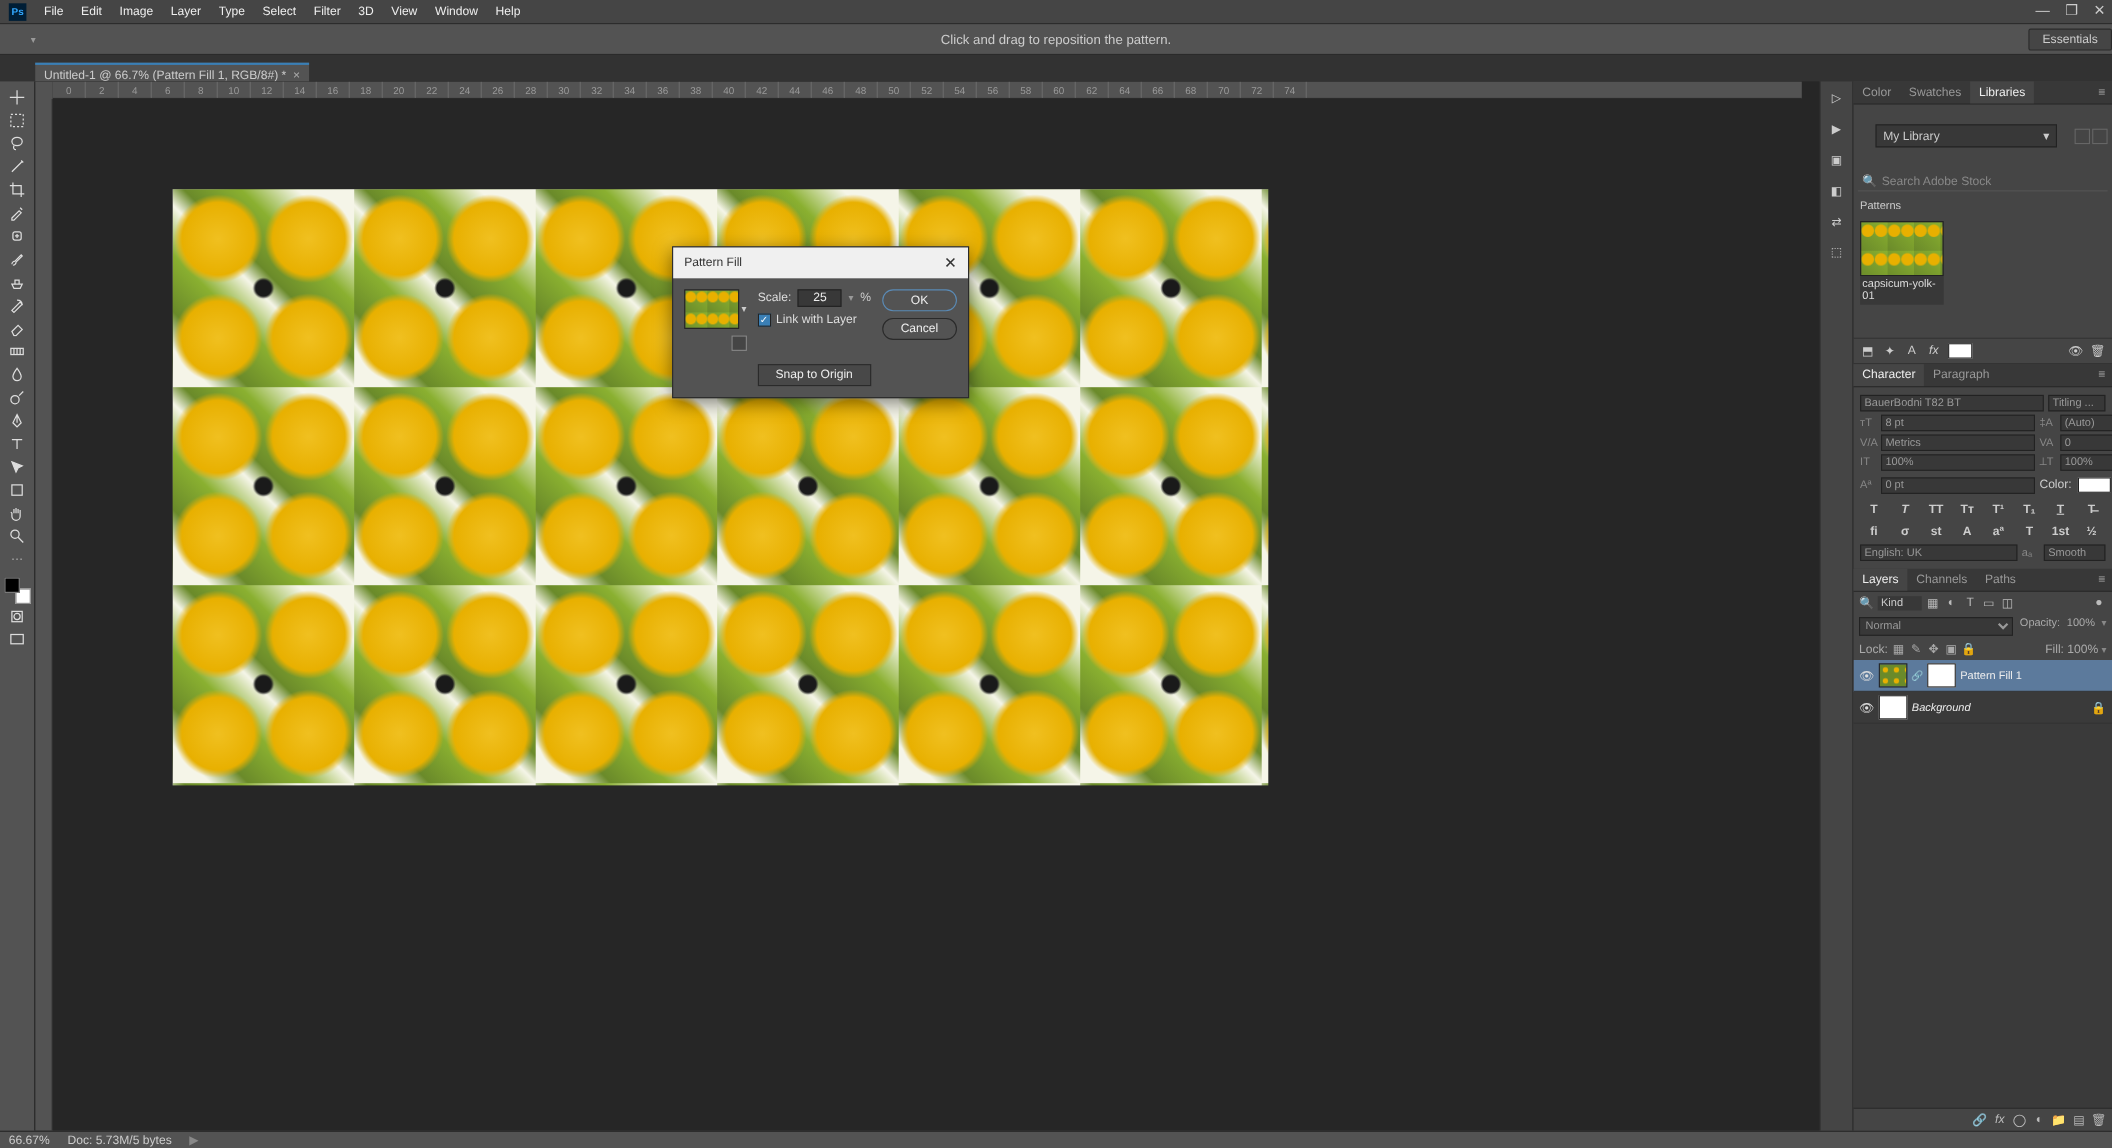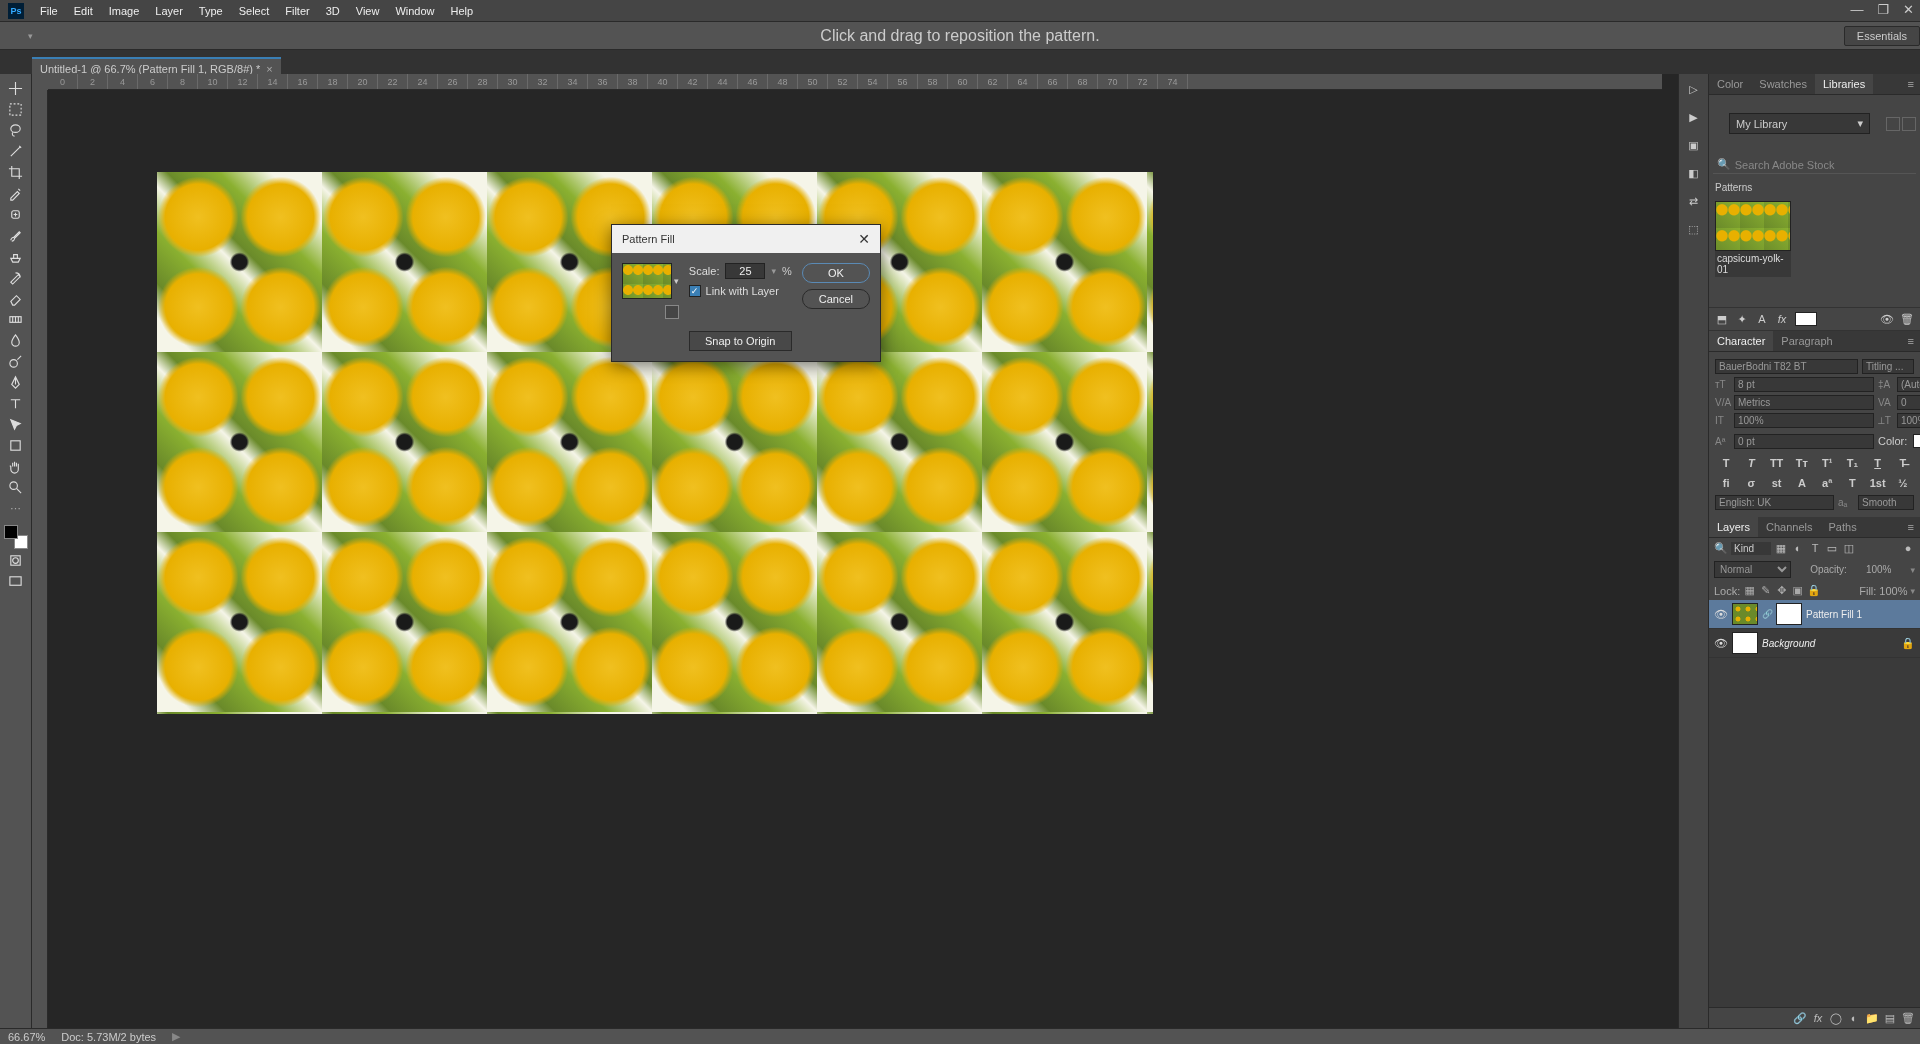--- a/index.html
+++ b/index.html
@@ -8,21 +8,21 @@
 
 .menu-bar { height: 22px; background: #454545; display: flex; align-items: center; padding: 0 8px; border-bottom: 1px solid #2a2a2a; }
 .ps-logo { width: 16px; height: 16px; background: #001e36; color: #31a8ff; display: flex; align-items: center; justify-content: center; font-weight: bold; font-size: 9px; margin-right: 8px; }
 .menu-item { padding: 4px 8px; cursor: pointer; color: #eee; }
 .window-controls { position: absolute; right: 6px; top: 2px; display: flex; gap: 14px; color: #ccc; }
 .window-controls span { cursor: pointer; font-size: 13px; }
 
 
 .options-bar { height: 28px; background: #535353; display: flex; align-items: center; padding: 0 8px; border-bottom: 1px solid #2a2a2a; position: relative; }
 .move-icon { width: 18px; height: 18px; display:flex; align-items:center; justify-content:center; }
-.opt-hint { position:absolute; left:50%; transform:translateX(-50%); color:#ccc; font-size:16px; }
+.opt-hint { position:absolute; left:50%; transform:translateX(-50%); color:#ccc; font-size:12px; }
 .workspace-pill { position:absolute; right:0; background:#454545; padding:3px 12px; border:1px solid #2a2a2a; border-radius:2px; color:#ccc; }
 
 
 .doc-tabs { height: 36px; background: #323232; display:flex; align-items:center; padding-left: 32px; }
 .doc-tab { background:#535353; padding:4px 8px; display:flex; align-items:center; gap:6px; border-top:2px solid #3a7fb5; }
 .doc-tab .close-x { color:#aaa; cursor:pointer; }
 
 
 .main { position:absolute; top:74px; bottom:16px; left:0; right:0; display:flex; }
 .toolbox { width:32px; background:#535353; display:flex; flex-direction:column; align-items:center; padding-top:4px; gap:1px; border-right:1px solid #2a2a2a; }
@@ -42,21 +42,21 @@
     radial-gradient(circle at 25% 25%, #f0c020 0%, #e8b000 18%, transparent 22%),
     radial-gradient(circle at 75% 25%, #f0c020 0%, #e8b000 18%, transparent 22%),
     radial-gradient(circle at 25% 75%, #f0c020 0%, #e8b000 18%, transparent 22%),
     radial-gradient(circle at 75% 75%, #f0c020 0%, #e8b000 18%, transparent 22%),
     radial-gradient(circle at 50% 50%, #1a1a1a 0%, #1a1a1a 6%, transparent 8%),
     linear-gradient(45deg, #f5f5e8 10%, #6a8a2a 20%, #8ab030 35%, #f5f5e8 48%, #6a8a2a 55%, #8ab030 70%, #f5f5e8 85%);
   background-size: 165px 180px;
 }
 
 
-.right-col { width:212px; background:#454545; display:flex; flex-direction:column; border-left:1px solid #2a2a2a; }
+.right-col { width:236px; background:#454545; display:flex; flex-direction:column; border-left:1px solid #2a2a2a; }
 .mini-icons { width:30px; background:#454545; display:flex; flex-direction:column; align-items:center; gap:10px; padding-top:6px; border-left:1px solid #2a2a2a; }
 .mini-icons div { width:18px; height:18px; display:flex; align-items:center; justify-content:center; cursor:pointer; color:#ccc; }
 
 .panel-tabs { display:flex; background:#383838; border-bottom:1px solid #2a2a2a; }
 .panel-tab { padding:4px 8px; color:#999; cursor:pointer; }
 .panel-tab.active { background:#454545; color:#eee; }
 .panel-menu { margin-left:auto; padding:4px 6px; color:#aaa; cursor:pointer; }
 
 .lib-dropdown { margin:16px; padding:3px 6px; background:#383838; border:1px solid #222; display:flex; justify-content:space-between; align-items:center; }
 .lib-row { display:flex; align-items:center; margin:2px 4px; }
@@ -86,21 +86,21 @@
 .char-row .icon { color:#888; width:16px; font-size:10px; }
 .char-btns { display:flex; gap:3px; margin:4px 0; }
 .char-btns span { flex:1; text-align:center; color:#ccc; cursor:pointer; font-weight:bold; padding:2px 0; }
 .colorlabel-row { display:flex; align-items:center; gap:6px; margin:3px 0;}
 .colorlabel-row .cbox { width:30px; height:14px; background:#fff; border:1px solid #222;}
 
 .layers-panel { flex:1; display:flex; flex-direction:column; min-height:0; }
 .layers-toolbar { display:flex; align-items:center; gap:3px; padding:3px 5px; }
 .layers-toolbar input { background:#383838; border:none; color:#ccc; width:40px; font-size:10px; padding:1px 3px; }
 .layers-toolbar .ic { width:14px; height:14px; display:flex;align-items:center;justify-content:center; color:#bbb; cursor:pointer; }
-.blend-row { display:flex; padding:3px 5px; gap:19px; align-items:center; }
+.blend-row { display:flex; padding:3px 5px; gap:6px; }
 .blend-row select { background:#383838; border:1px solid #222; color:#999; flex:1; font-size:10px; padding:1px; }
 .blend-row .opac { color:#aaa; font-size:10px; }
 .lock-row { display:flex; padding:3px 5px; gap:3px; align-items:center; font-size:10px; color:#aaa; }
 .lock-row .ic { width:13px; height:13px; display:flex;align-items:center;justify-content:center; cursor:pointer; }
 .layer-list { flex:1; background:#3a3a3a; overflow:auto; }
 .layer-row { display:flex; align-items:center; padding:3px 5px; gap:4px; border-bottom:1px solid #333; }
 .layer-row.sel { background:#5c7a9c; }
 .layer-row .eye { width:14px; cursor:pointer; color:#ddd; }
 .layer-row .thumb { width:26px; height:22px; background:#fff; border:1px solid #222; }
 .layer-row .thumb.pat { background:
@@ -580,15 +580,15 @@
     </div>
     <div class="dlg-right">
       <div class="dlg-btn primary">OK</div>
       <div class="dlg-btn">Cancel</div>
     </div>
   </div>
 </div>
 
 <div class="status">
   <span>66.67%</span>
-  <span>Doc: 5.73M/2 bytes</span>
+  <span>Doc: 5.73M/5 bytes</span>
   <span class="arrow">▶</span>
 </div>
 
 </body></html>

